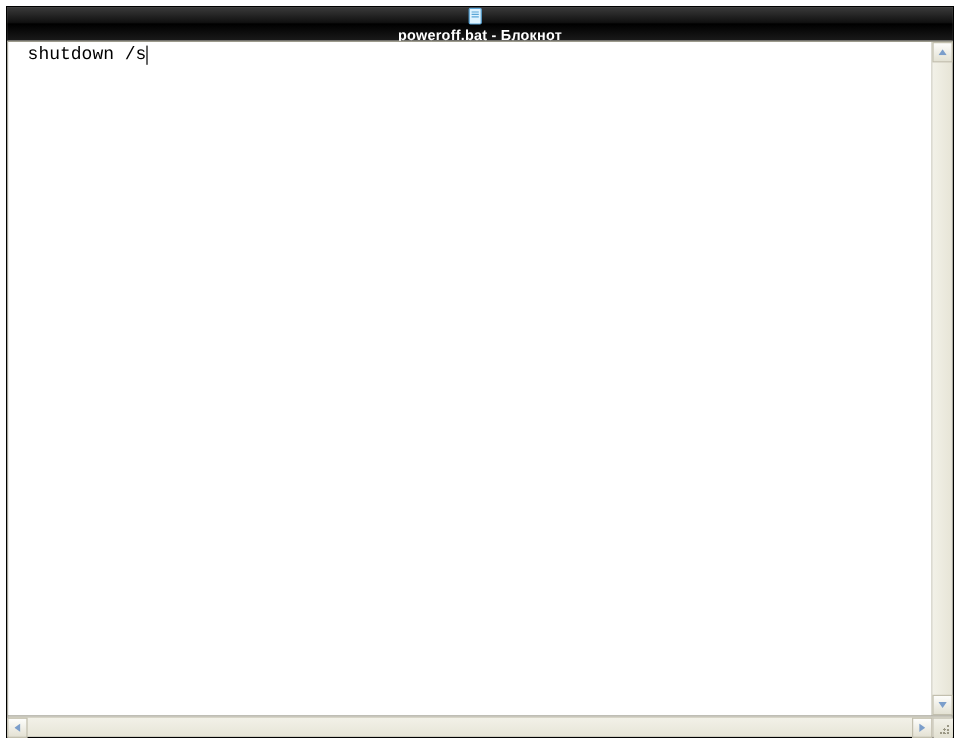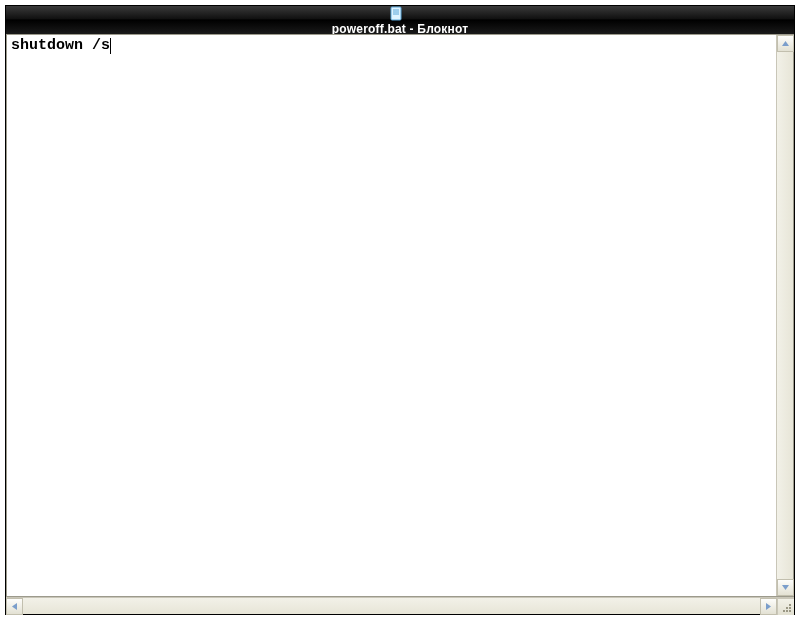--- a/index.html
+++ b/index.html
@@ -75,27 +75,26 @@
     flex:1;
     display:flex;
     position:relative;
     background:#fff;
     border:1px solid #9c9a8c;
     margin:0 0 0 0;
   }
   .editor {
     flex:1;
     background:#fff;
-    padding:2px 4px;
+    padding:2px 16px;
     font-family:"Lucida Console","Courier New",monospace;
     font-size:15px;
     color:#000;
     white-space:pre;
     position:relative;
-    font-weight:bold;
   }
   .caret {
     display:inline-block;
     width:1px; height:16px;
     background:#000;
     vertical-align:text-bottom;
     margin-left:0px;
     animation:blink 1s steps(1) infinite;
   }
   @keyframes blink { 50% { opacity:0; } }

